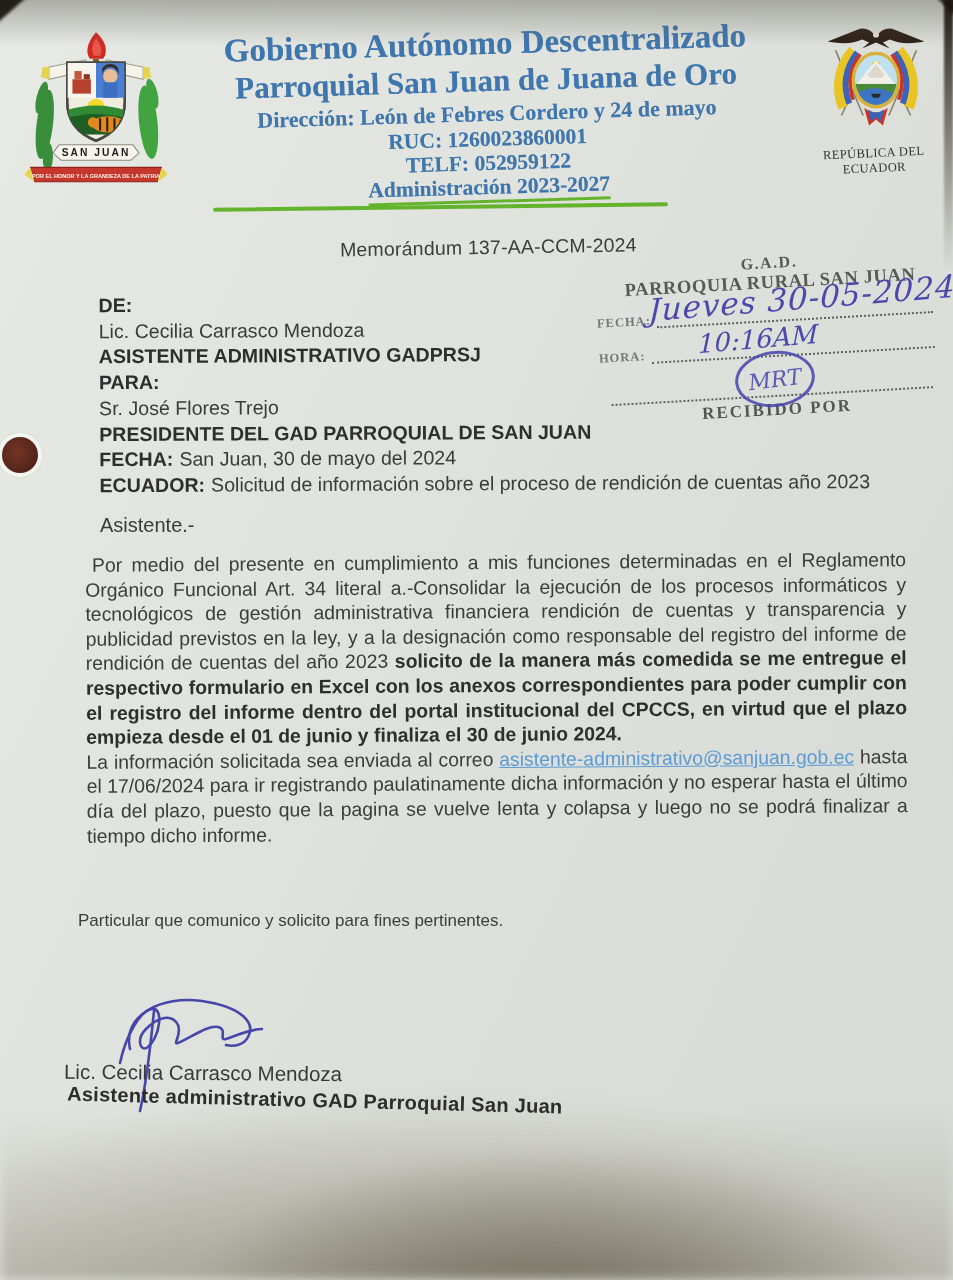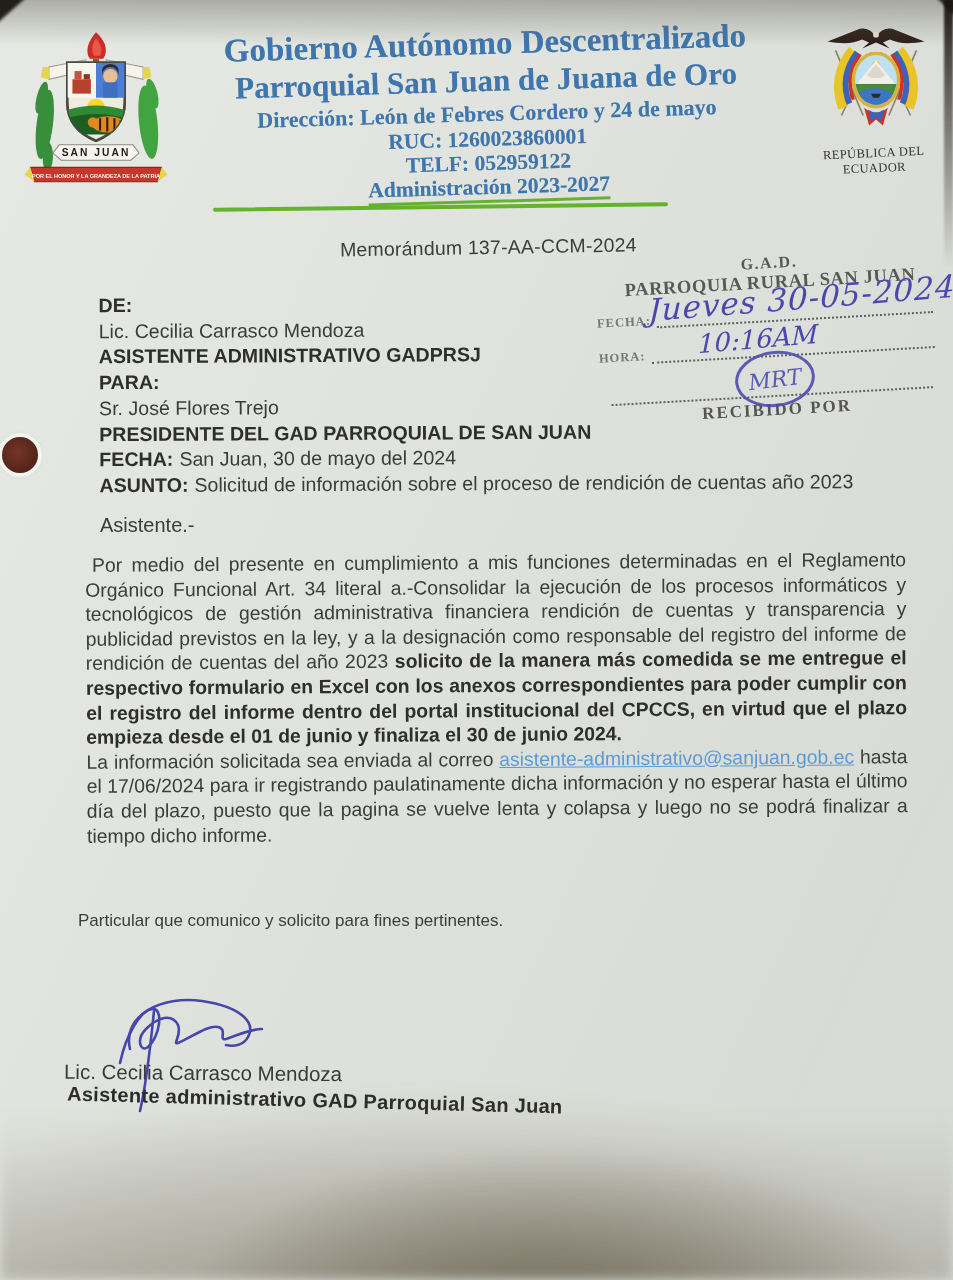--- a/index.html
+++ b/index.html
@@ -232,21 +232,21 @@
     <div class="bold">DE:</div>
     <div>Lic. Cecilia Carrasco Mendoza</div>
     <div class="bold">ASISTENTE ADMINISTRATIVO GADPRSJ</div>
     <div class="bold">PARA:</div>
     <div>Sr. José Flores Trejo</div>
     <div class="bold">PRESIDENTE DEL GAD PARROQUIAL DE SAN JUAN</div>
     <div>
       <span class="lbl">FECHA:</span><span>San Juan, 30 de mayo del 2024</span>
     </div>
     <div>
-      <span class="lbl">ASUNTO:</span><span>Solicitud de información sobre el proceso de rendición de cuentas año 2023</span>
+      <span class="lbl">ECUADOR:</span><span>Solicitud de información sobre el proceso de rendición de cuentas año 2023</span>
     </div>
   </div>
 
   <div class="salutation">Asistente.-</div>
 
   <div class="letter-body">
     <p class="p1">
       <span>Por medio del presente en cumplimiento a mis funciones determinadas en el Reglamento Orgánico Funcional Art. 34 literal a.-Consolidar la ejecución de los procesos informáticos y tecnológicos de gestión administrativa financiera rendición de cuentas y transparencia y publicidad previstos en la ley, y a la designación como responsable del registro del informe de rendición de cuentas del año 2023 </span><span class="bold">solicito de la manera más comedida se me entregue el respectivo formulario en Excel con los anexos correspondientes para poder cumplir con el registro del informe dentro del portal institucional del CPCCS, en virtud que el plazo empieza desde el 01 de junio y finaliza el 30 de junio 2024.</span>
     </p>
     <p class="p2">

